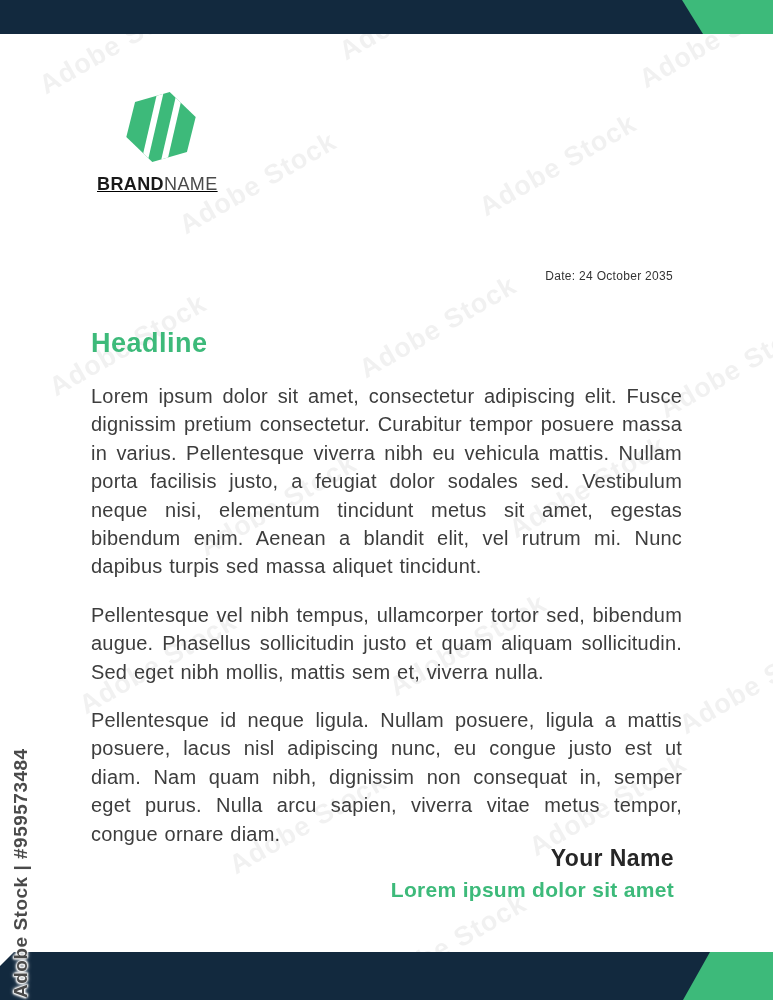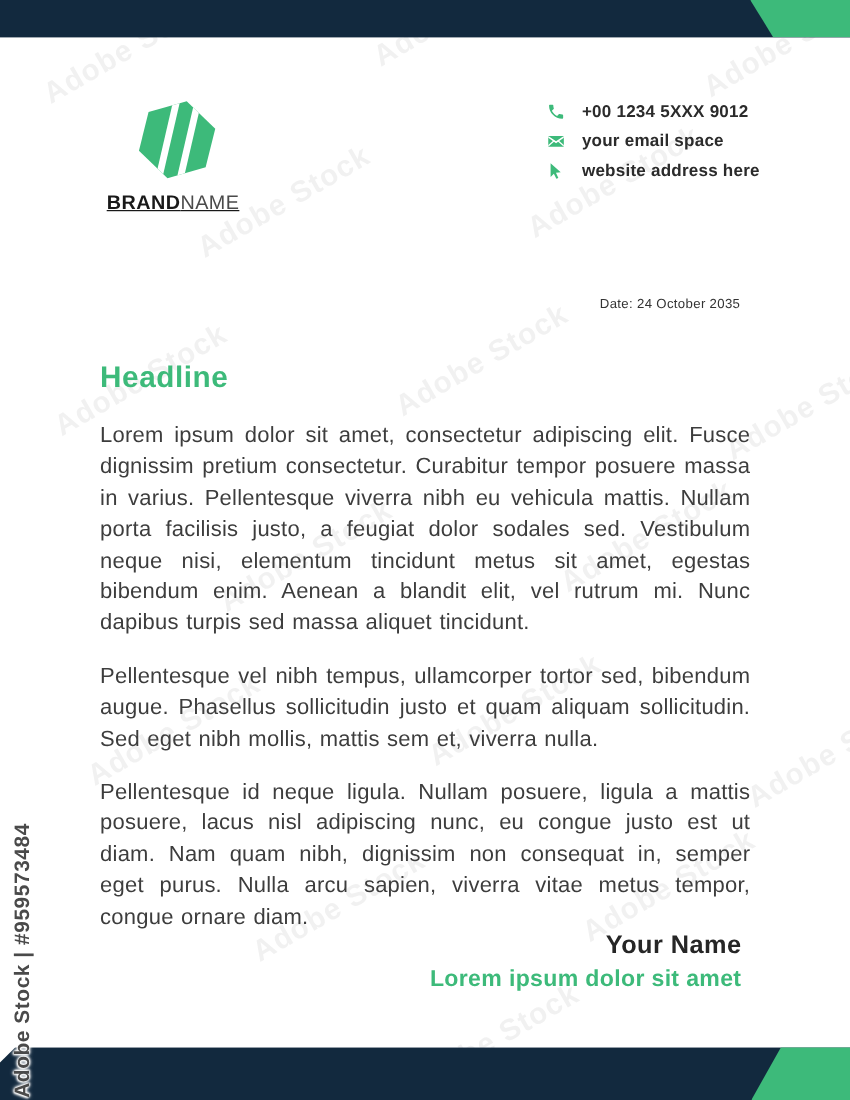--- a/index.html
+++ b/index.html
@@ -126,42 +126,20 @@
           <rect x="28" y="-12" width="6.5" height="104"></rect>
           <rect x="48" y="-12" width="6.5" height="104"></rect>
         </g>
       </g>
     </svg>
     <div class="brand-name">
       <span class="b">BRAND</span><span class="l">NAME</span>
     </div>
   </div>
 
-  <ul class="contact-list">
-    <li>
-      <svg class="ci" viewBox="0 0 24 24" fill="#3dba7a" aria-hidden="true">
-        <path d="M6.6 10.8c1.5 2.9 3.8 5.2 6.7 6.7l2.2-2.2c.3-.3.7-.4 1-.2 1.1.4 2.4.6 3.6.6.6 0 1 .4 1 1V20c0 .6-.4 1-1 1C10.6 21 3 13.4 3 4c0-.6.4-1 1-1h3.5c.6 0 1 .4 1 1 0 1.3.2 2.5.6 3.6.1.4 0 .7-.2 1l-2.3 2.2z"></path>
-      </svg>
-      <span>+00 1234 5XXX 9012</span>
-    </li>
-    <li>
-      <svg class="ci" viewBox="0 0 24 24" fill="#3dba7a" aria-hidden="true">
-        <path d="M2 5h20v14H2z"></path>
-        <path d="M2 5l10 7L22 5v2.5l-10 7-10-7z" fill="#ffffff"></path>
-        <path d="M2 19l8-7 2 1.5L14 12l8 7v-2.2l-7-6.1-3 2.2-3-2.2-7 6.1z" fill="#ffffff"></path>
-      </svg>
-      <span>your email space</span>
-    </li>
-    <li>
-      <svg class="ci" viewBox="0 0 24 24" fill="#3dba7a" aria-hidden="true">
-        <path d="M5 2v17.5L9.2 15.4 12.4 22l2.6-1.2-3.1-6.5 6.1-.6z"></path>
-      </svg>
-      <span>website address here</span>
-    </li>
-  </ul>
 
   <div class="date-line">Date: 24 October 2035</div>
 
   <h1 class="headline">Headline</h1>
 
   <div class="body-copy">
     <p>Lorem ipsum dolor sit amet, consectetur adipiscing elit. Fusce dignissim pretium consectetur. Curabitur tempor posuere massa in varius. Pellentesque viverra nibh eu vehicula mattis. Nullam porta facilisis justo, a feugiat dolor sodales sed. Vestibulum neque nisi, elementum tincidunt metus sit amet, egestas bibendum enim. Aenean a blandit elit, vel rutrum mi. Nunc dapibus turpis sed massa aliquet tincidunt.</p>
     <p>Pellentesque vel nibh tempus, ullamcorper tortor sed, bibendum augue. Phasellus sollicitudin justo et quam aliquam sollicitudin. Sed eget nibh mollis, mattis sem et, viverra nulla.</p>
     <p>Pellentesque id neque ligula. Nullam posuere, ligula a mattis posuere, lacus nisl adipiscing nunc, eu congue justo est ut diam. Nam quam nibh, dignissim non consequat in, semper eget purus. Nulla arcu sapien, viverra vitae metus tempor, congue ornare diam.</p>
   </div>

